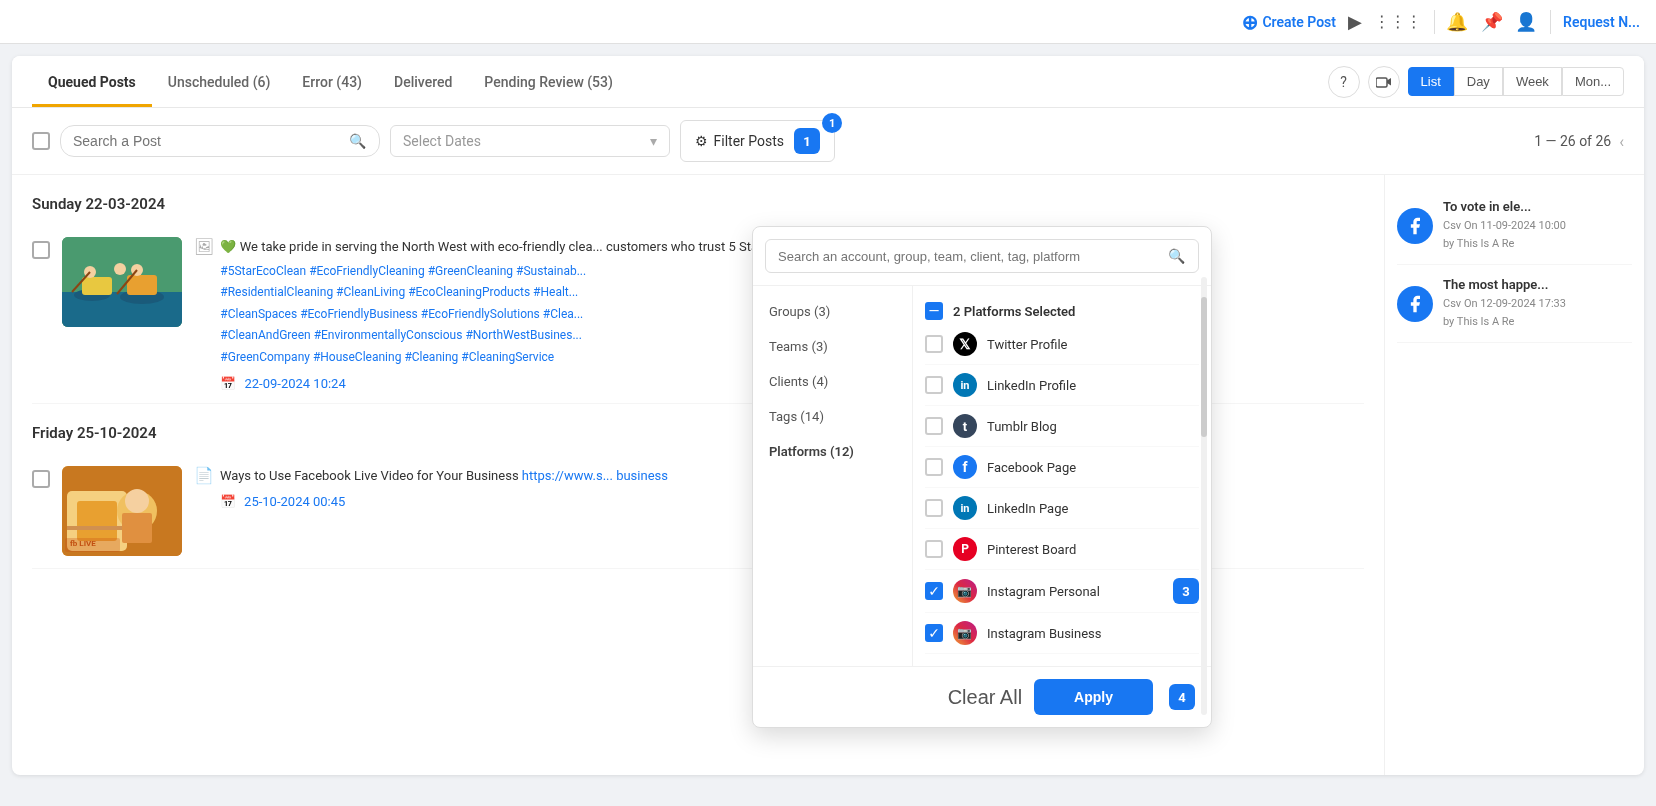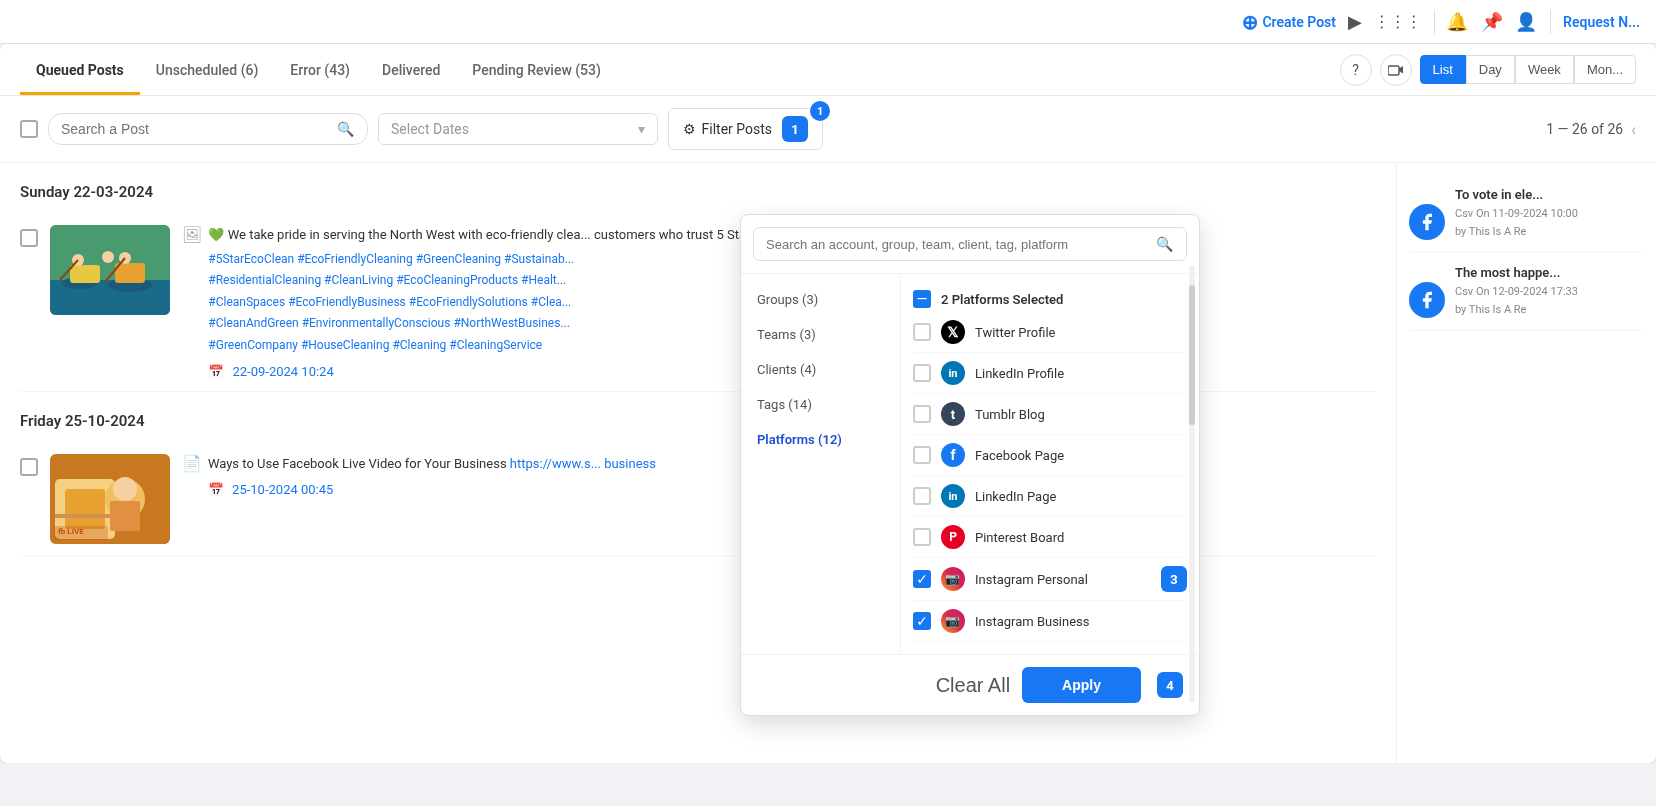--- a/index.html
+++ b/index.html
@@ -20,20 +20,21 @@
     }
     .top-nav-create {
       display: flex; align-items: center; gap: 4px;
       color: #1877f2; font-weight: 600; font-size: 14px; cursor: pointer;
     }
     .top-nav-divider { width: 1px; height: 24px; background: #ddd; }
     .top-nav-request { color: #1877f2; font-weight: 600; cursor: pointer; }
 
     
     .main-container {
+      margin: 12px;
       background: #fff;
       border-radius: 8px;
       box-shadow: 0 1px 4px rgba(0,0,0,0.1);
       overflow: hidden;
       position: relative;
     }
 
     
     .tabs-bar {
       display: flex;
@@ -196,21 +197,21 @@
     }
 
     
     .right-panel {
       width: 260px;
       border-left: 1px solid #f0f0f0;
       padding: 12px;
       flex-shrink: 0;
     }
     .right-card {
-      display: flex; align-items: flex-end; gap: 10px;
+      display: flex; align-items: center; gap: 10px;
       padding: 12px 0;
       border-bottom: 1px solid #f5f5f5;
     }
     .fb-avatar {
       width: 36px; height: 36px; border-radius: 50%;
       background: #1877f2;
       display: flex; align-items: center; justify-content: center;
       color: #fff; font-size: 20px; flex-shrink: 0;
     }
     .right-card-content .title {
@@ -253,21 +254,21 @@
       border-right: 1px solid #f0f0f0;
       padding: 8px 0;
     }
     .dropdown-left-item {
       padding: 10px 16px;
       font-size: 13px;
       color: #555;
       cursor: pointer;
     }
     .dropdown-left-item.active {
-      color: #1d4ed8; font-weight: 600;
+      color: #404040; font-weight: 600;
     }
     .dropdown-right {
       flex: 1;
       padding: 8px 12px;
       overflow-y: auto;
       max-height: 420px;
     }
     .platform-row {
       display: flex; align-items: center; gap: 10px;
       padding: 8px 0;

